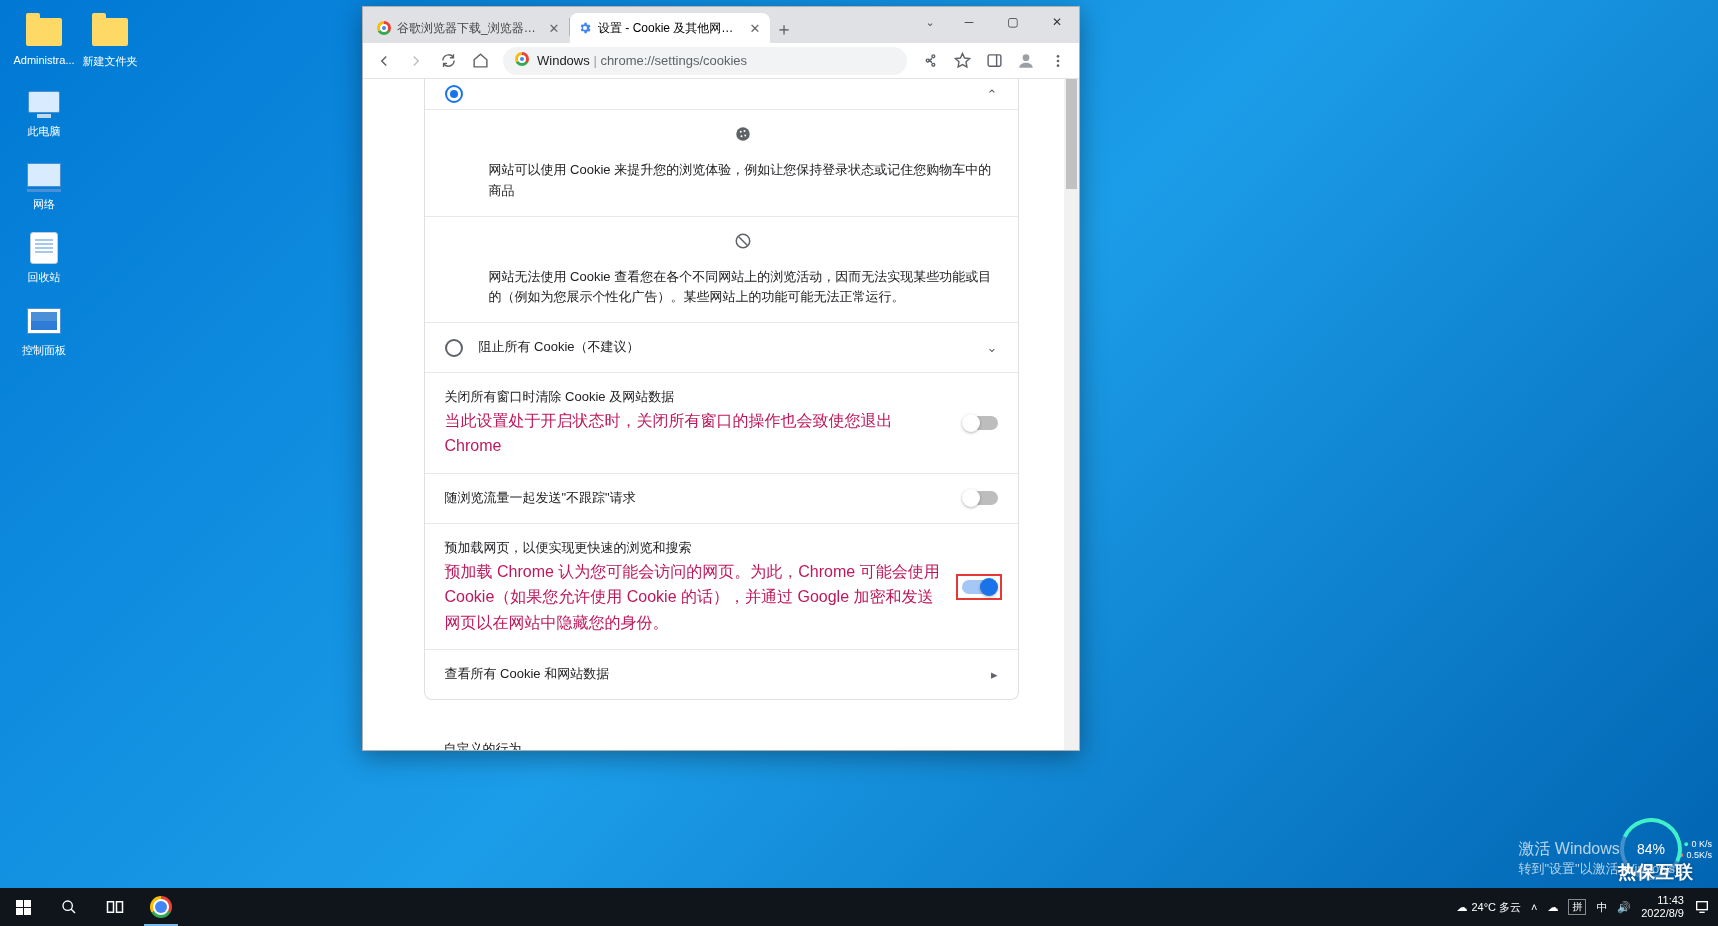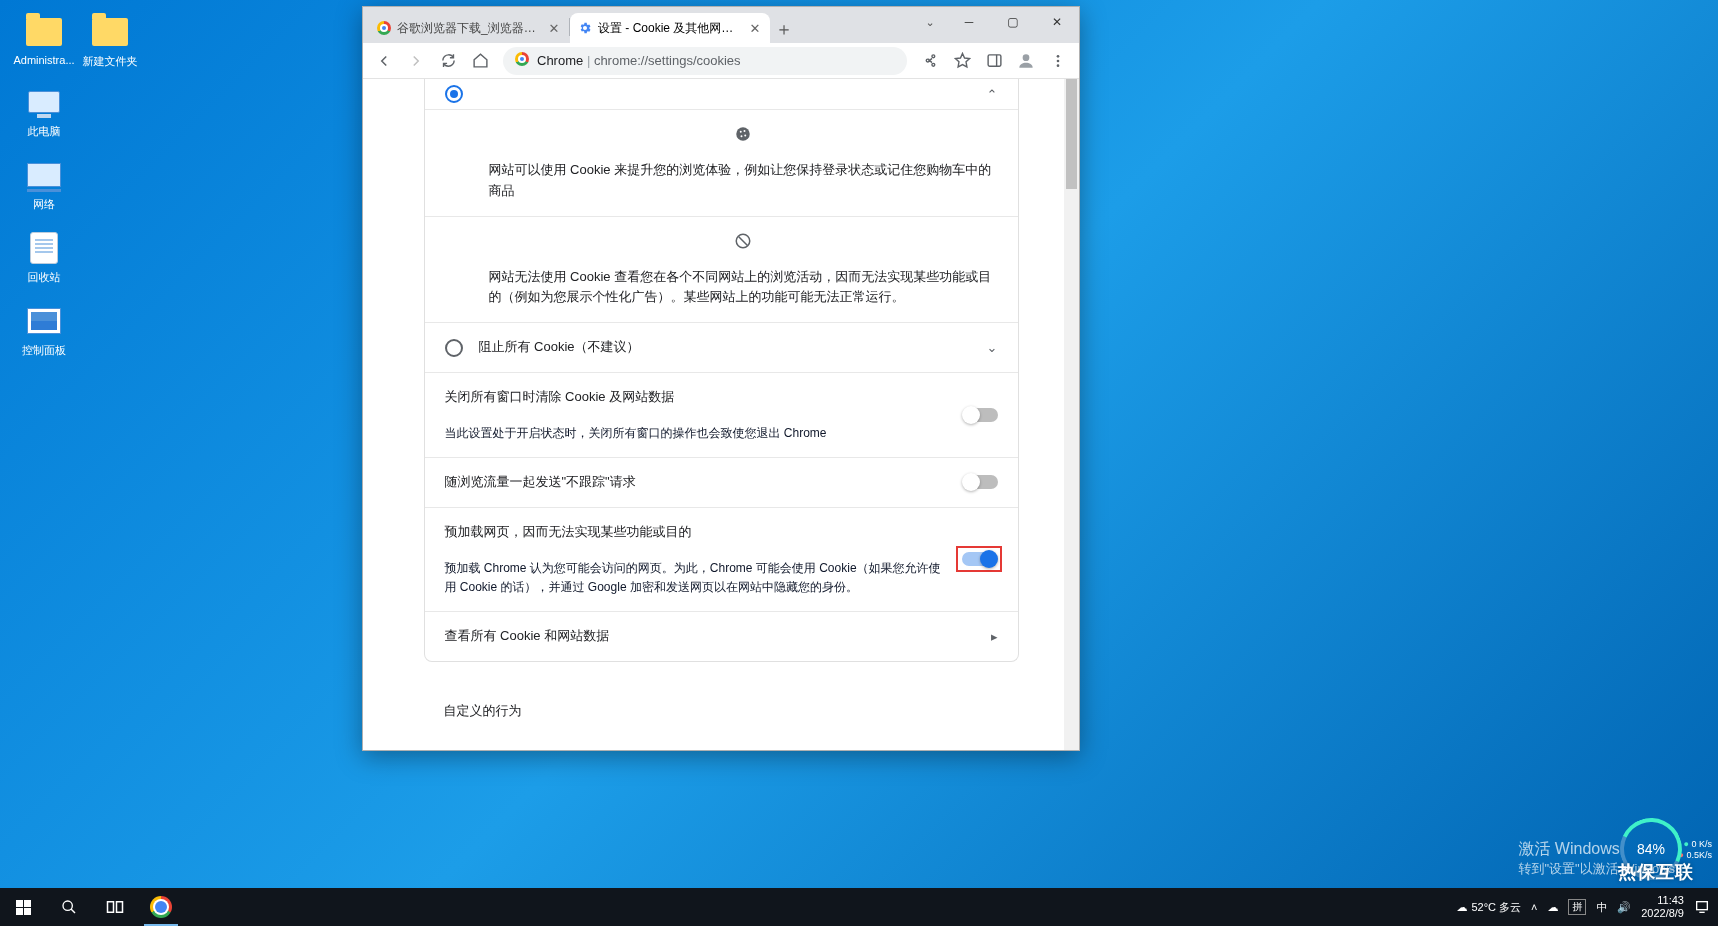--- a/index.html
+++ b/index.html
@@ -72,21 +72,21 @@
 .content::-webkit-scrollbar-thumb { background:#c1c1c1; }
 .panel { width:595px; margin:0 auto; border:1px solid #e0e0e0; border-top:none; border-radius:0 0 8px 8px; }
 .row { padding:14px 20px; font-size:13px; color:#202124; }
 .row + .row { border-top:1px solid #e8e8e8; }
 .row-flex { display:flex; align-items:center; gap:16px; }
 .radio { width:18px; height:18px; border:2px solid #5f6368; border-radius:50%; flex:none; }
 .radio.sel { border-color:#1a73e8; position:relative; }
 .radio.sel::after { content:""; position:absolute; inset:3px; background:#1a73e8; border-radius:50%; }
 .row-icon { width:20px; height:20px; color:#5f6368; flex:none; display:flex; align-items:center; justify-content:center; }
 .row-text { flex:1; line-height:1.6; }
-.row-text .sub { color:#0f172a; font-size:12px; margin-top:16px; }
+.row-text .sub { color:#be185d; font-size:16px; margin-top:0; }
 .chev { color:#5f6368; cursor:pointer; }
 .toggle { width:34px; height:14px; background:#bdbdbd; border-radius:7px; position:relative; cursor:pointer; flex:none; }
 .toggle::after { content:""; position:absolute; width:18px; height:18px; background:#fff; border-radius:50%; top:-2px; left:-2px; box-shadow:0 1px 3px rgba(0,0,0,.3); }
 .toggle.on { background:#a4c7f5; }
 .toggle.on::after { background:#1a73e8; left:auto; right:-2px; }
 .red-box { border:2px solid #e53935; padding:4px; margin:-4px; }
 .indent { padding-left:64px;flex-direction:column; }
 .section-title { padding:20px 20px 10px; font-size:13px; color:#202124; }
 .site-block { padding:12px 20px; display:flex; align-items:center;gap:44px; }
 .site-label { font-size:13px; color:#202124; flex:1; }
@@ -221,21 +221,21 @@
           <path d="M19 3v5h-5M5 21v-5h5"></path>
         </svg>
       </div>
     <div class="tbtn">
         <svg width="17" height="17" viewBox="0 0 24 24" fill="none" stroke="#5f6368" stroke-width="2">
           <path d="M3 11l9-8 9 8v10H3z"></path>
         </svg>
       </div>
     <div class="omnibox">
       <span class="secure"><span class="tab-icon chrome-ico" style="width:14px;height:14px;display:inline-block;"></span></span>
-      <span><span class="url-host">Chrome</span> <span style="color:#9aa0a6">|</span> <span class="url-path">chrome://settings/cookies</span></span>
+      <span><span class="url-host">Windows</span> <span style="color:#9aa0a6">|</span> <span class="url-path">chrome://settings/cookies</span></span>
     </div>
     <div class="tright">
       <div class="tbtn">
           <svg width="17" height="17" viewBox="0 0 24 24" fill="none" stroke="#5f6368" stroke-width="2">
             <path d="M14 9l-5 5M14 15l-5-5M18 6a2 2 0 11-4 0 2 2 0 014 0zM10 12a2 2 0 11-4 0 2 2 0 014 0zM18 18a2 2 0 11-4 0 2 2 0 014 0z"></path>
           </svg>
         </div>
       <div class="tbtn">
           <svg width="17" height="17" viewBox="0 0 24 24" fill="none" stroke="#5f6368" stroke-width="2">
             <path d="M12 2l2.9 6.5L22 9.3l-5 4.6 1.2 7.1L12 17.8 5.8 21l1.2-7.1-5-4.6 7.1-.8z"></path>
@@ -310,21 +310,21 @@
         <div class="toggle"></div>
       </div>
 
       <div class="row row-flex">
         <div class="row-text">随浏览流量一起发送"不跟踪"请求</div>
         <div class="toggle"></div>
       </div>
 
       <div class="row row-flex">
         <div class="row-text">
-          <div>预加载网页，因而无法实现某些功能或目的</div>
+          <div>预加载网页，以便实现更快速的浏览和搜索</div>
           <div class="sub">预加载 Chrome 认为您可能会访问的网页。为此，Chrome 可能会使用 Cookie（如果您允许使用 Cookie 的话），并通过 Google 加密和发送网页以在网站中隐藏您的身份。</div>
         </div>
         <div class="red-box">
           <div class="toggle on"></div>
         </div>
       </div>
 
       <div class="row row-flex">
         <div class="row-text">查看所有 Cookie 和网站数据</div>
         <div class="arrow-r">▸</div>
@@ -381,21 +381,21 @@
   <div class="tb-btn">
       <svg width="18" height="14" viewBox="0 0 24 18" fill="none" stroke="#fff" stroke-width="2">
         <rect x="2" y="2" width="8" height="14"></rect>
         <rect x="14" y="2" width="8" height="14"></rect>
       </svg>
     </div>
   <div class="tb-btn tb-chrome">
       <span class="tab-icon chrome-ico" style="width:22px;height:22px;"></span>
     </div>
   <div class="tray">
-    <div class="tray-item">☁ <span>52°C 多云</span></div>
+    <div class="tray-item">☁ <span>24°C 多云</span></div>
     <div class="tray-item">˄</div>
     <div class="tray-item">☁</div>
     <div class="tray-item">
         <span class="ime">拼</span>
       </div>
     <div class="tray-item">
         <span>中</span>
       </div>
     <div class="tray-item">🔊</div>
     <div class="clock">

